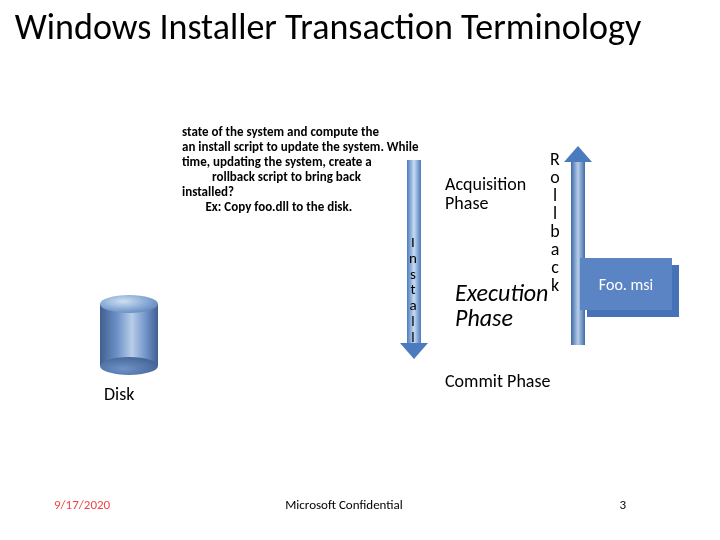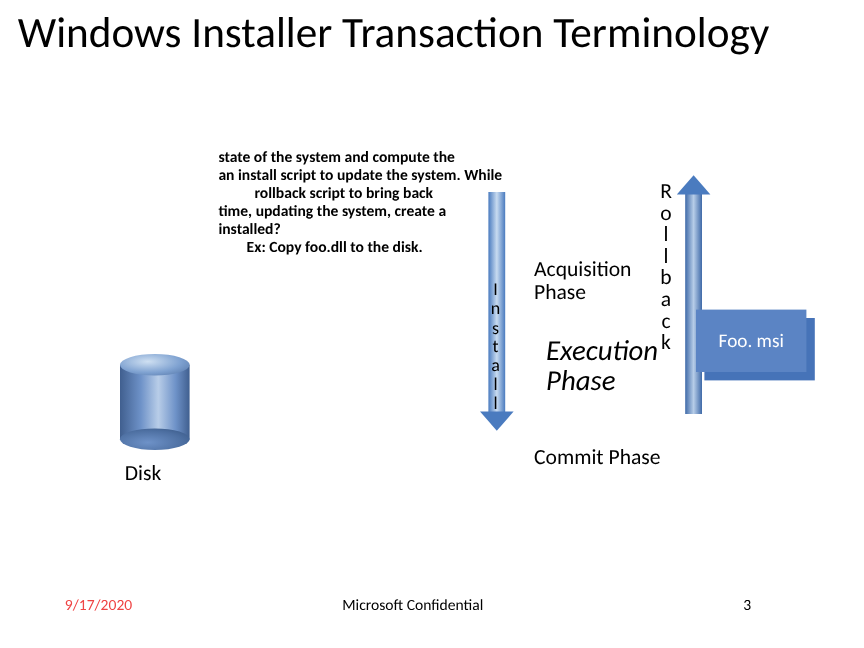--- a/index.html
+++ b/index.html
@@ -46,21 +46,20 @@
     font-weight: 400;
     line-height: 1.05;
     text-align: center;
   }
   .acq-phase {
     position: absolute;
     top: 175px;
     left: 445px;
     font-size: 18px;
     line-height: 1.05;
-    margin-top: 40px;
   }
   .exec-phase {
     position: absolute;
     top: 280px;
     left: 455px;
     font-size: 24px;
     line-height: 1.05;
     font-style: italic;
   }
   .commit-phase {
@@ -193,22 +192,22 @@
 </head>
 <body>
 
 <div class="slide">
 
   <div class="title">Windows Installer Transaction Terminology</div>
 
   <div class="overlay-block">
     <div class="line">state of the system and compute the</div>
     <div class="line">an install script to update the system. While</div>
+    <div class="line">time, updating the system, create a</div>
     <div class="line" style="padding-left:30px">rollback script to bring back</div>
-    <div class="line">time, updating the system, create a</div>
     <div class="line">installed?</div>
     <div class="line">
       <span>&nbsp;&nbsp;&nbsp;&nbsp;&nbsp;&nbsp;&nbsp;&nbsp;</span><span>Ex: Copy foo.dll to the disk.</span>
     </div>
   </div>
 
   <div class="v-arrow arrow-install">
     <div class="shaft"></div>
     <div class="head-down"></div>
   </div>

